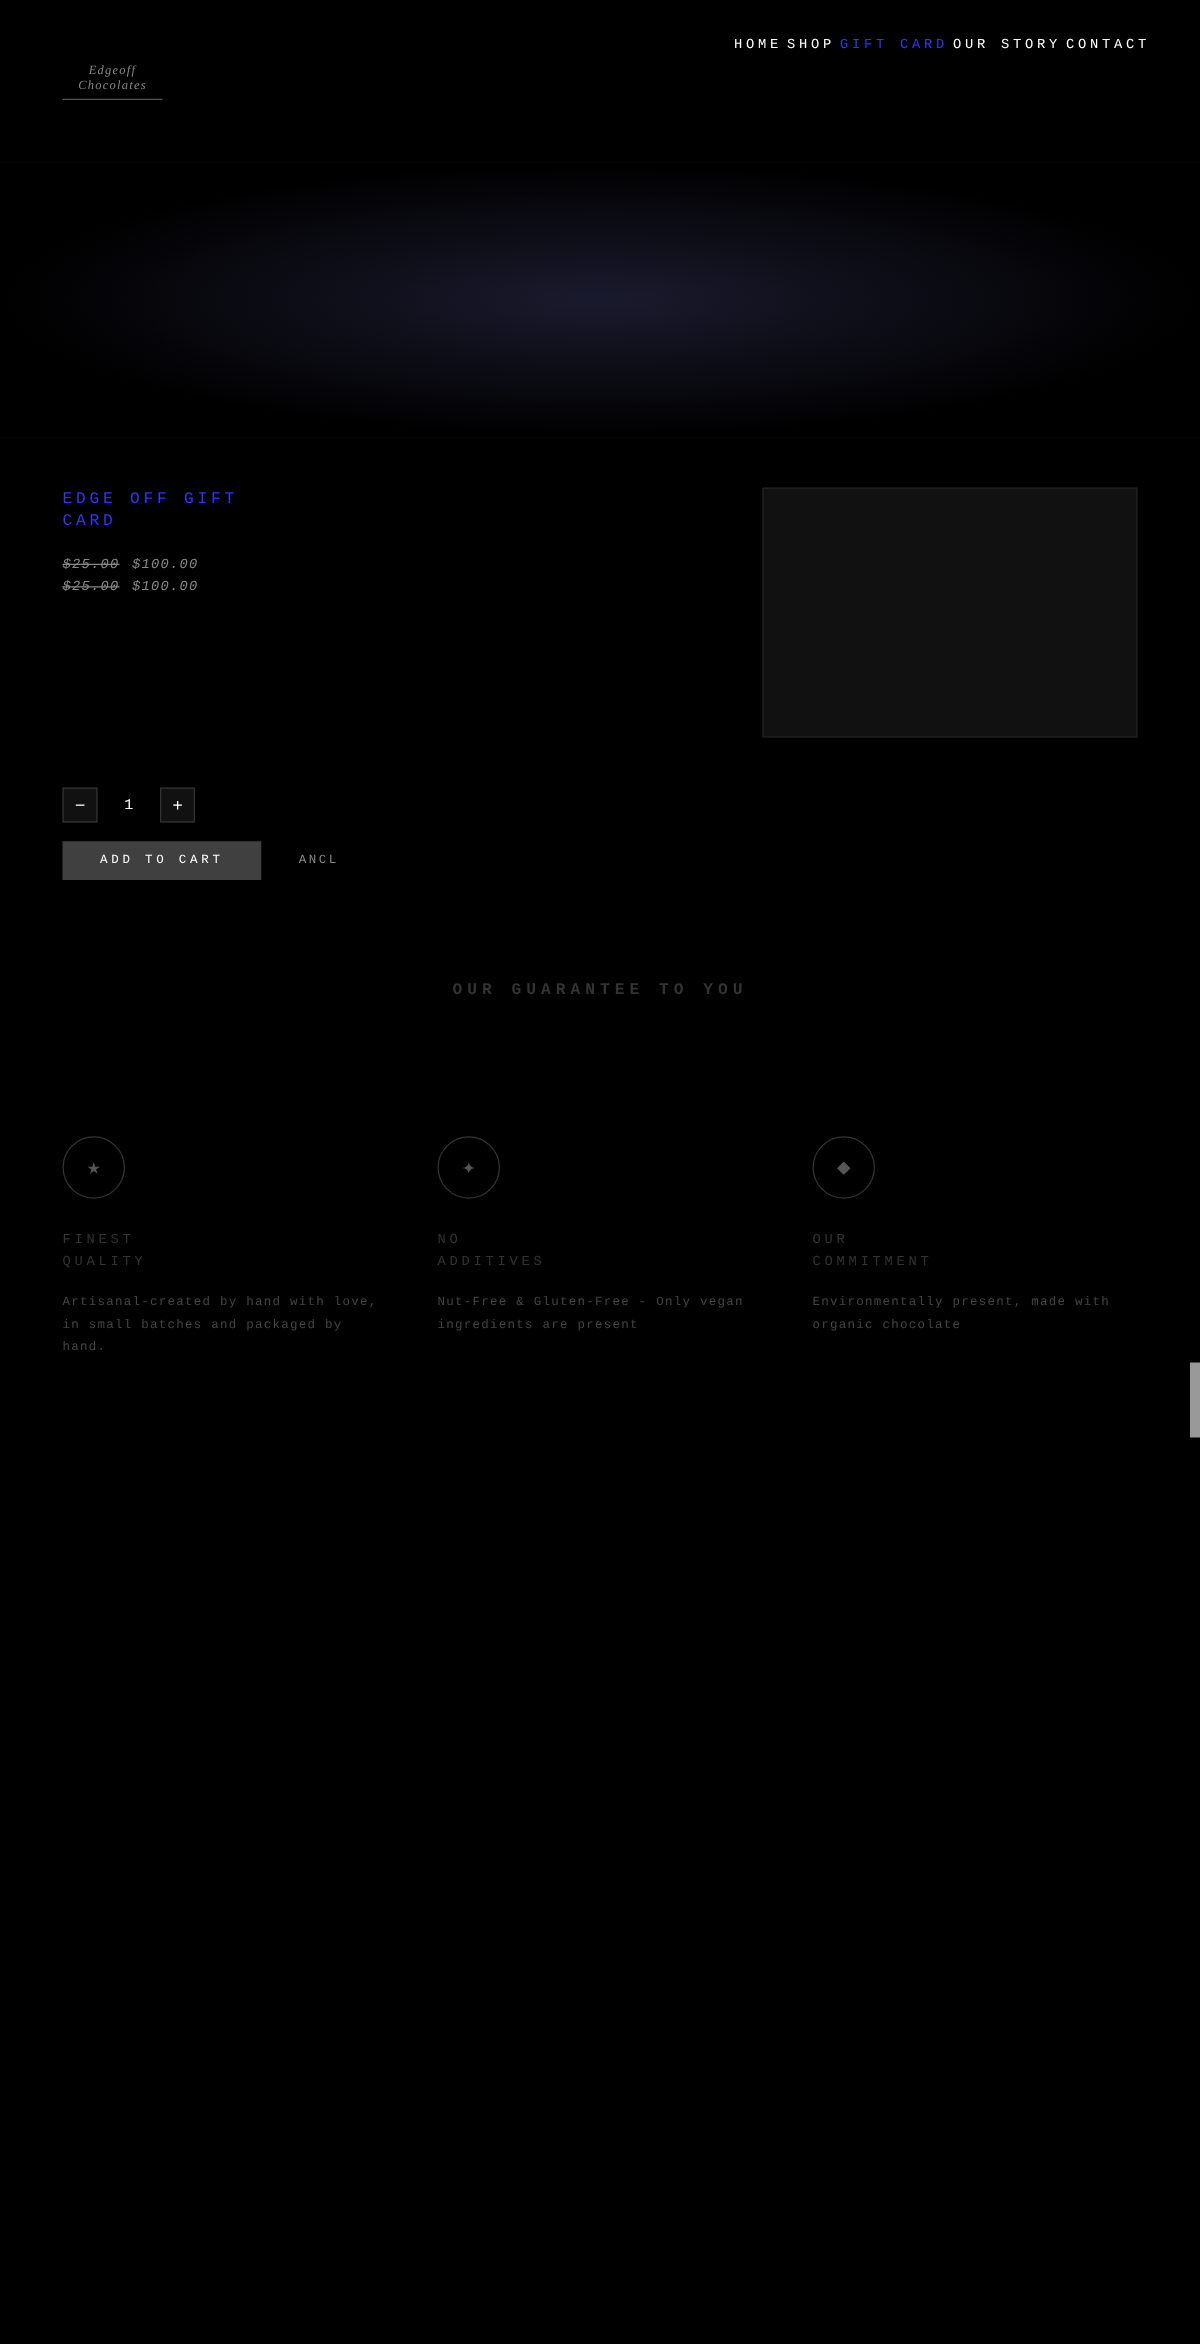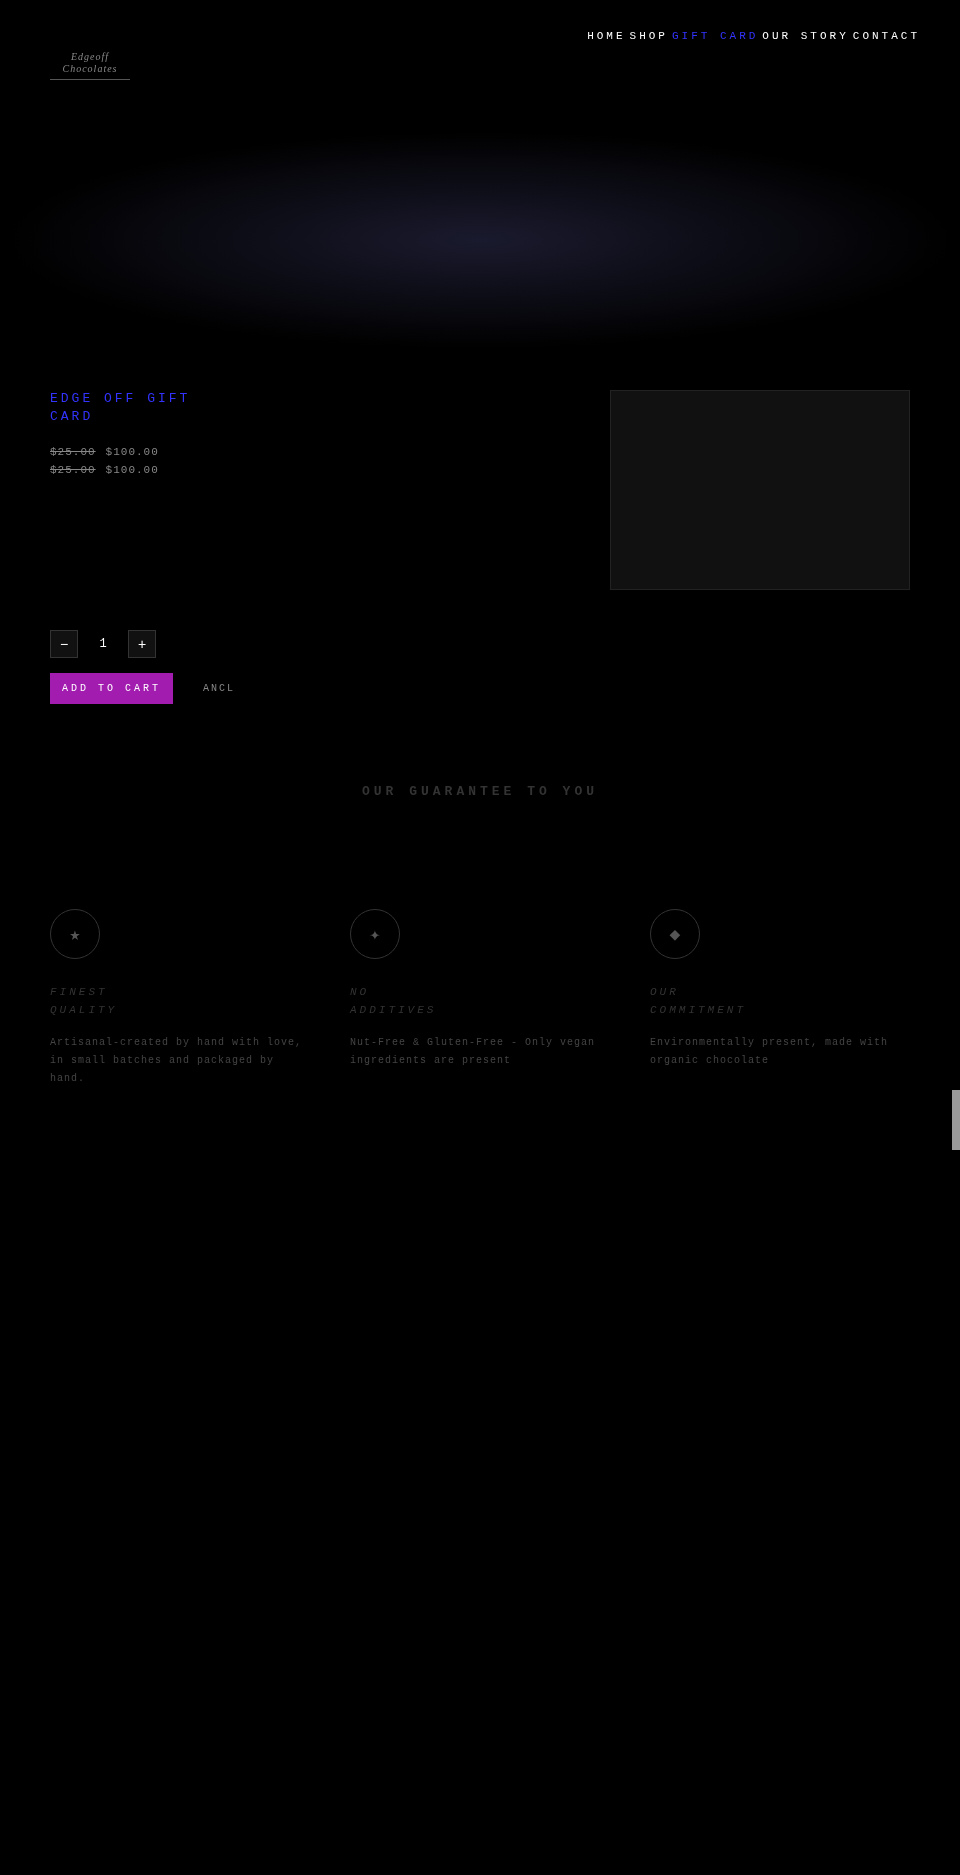--- a/index.html
+++ b/index.html
@@ -113,20 +113,21 @@
       text-transform: uppercase;
       line-height: 1.4;
       margin-bottom: 20px;
     }
 
     .price-row {
       display: flex;
       gap: 10px;
       align-items: center;
       margin-bottom: 6px;
+      font-style: italic;
     }
 
     .price-original {
       font-size: 11px;
       color: #888;
       text-decoration: line-through;
       letter-spacing: 1px;
     }
 
     .price-sale {
@@ -171,24 +172,24 @@
     }
 
     .qty-value {
       font-size: 12px;
       color: #fff;
       min-width: 30px;
       text-align: center;
     }
 
     .btn-add-cart {
-      background: #a21caf;
+      background: #404040;
       color: #fff;
       border: none;
-      padding: 10px 12px;
+      padding: 10px 30px;
       font-size: 10px;
       letter-spacing: 3px;
       text-transform: uppercase;
       cursor: pointer;
       font-family: 'Courier New', Courier, monospace;
     }
 
     .btn-cancel {
       background: transparent;
       color: #888;
@@ -249,21 +250,20 @@
       color: #555;
     }
 
     .feature-heading {
       font-size: 11px;
       letter-spacing: 3px;
       color: #333;
       text-transform: uppercase;
       line-height: 1.6;
       margin-bottom: 15px;
-      font-style: italic;
     }
 
     .feature-text {
       font-size: 10px;
       color: #444;
       line-height: 1.8;
       letter-spacing: 1px;
     }
 
     

